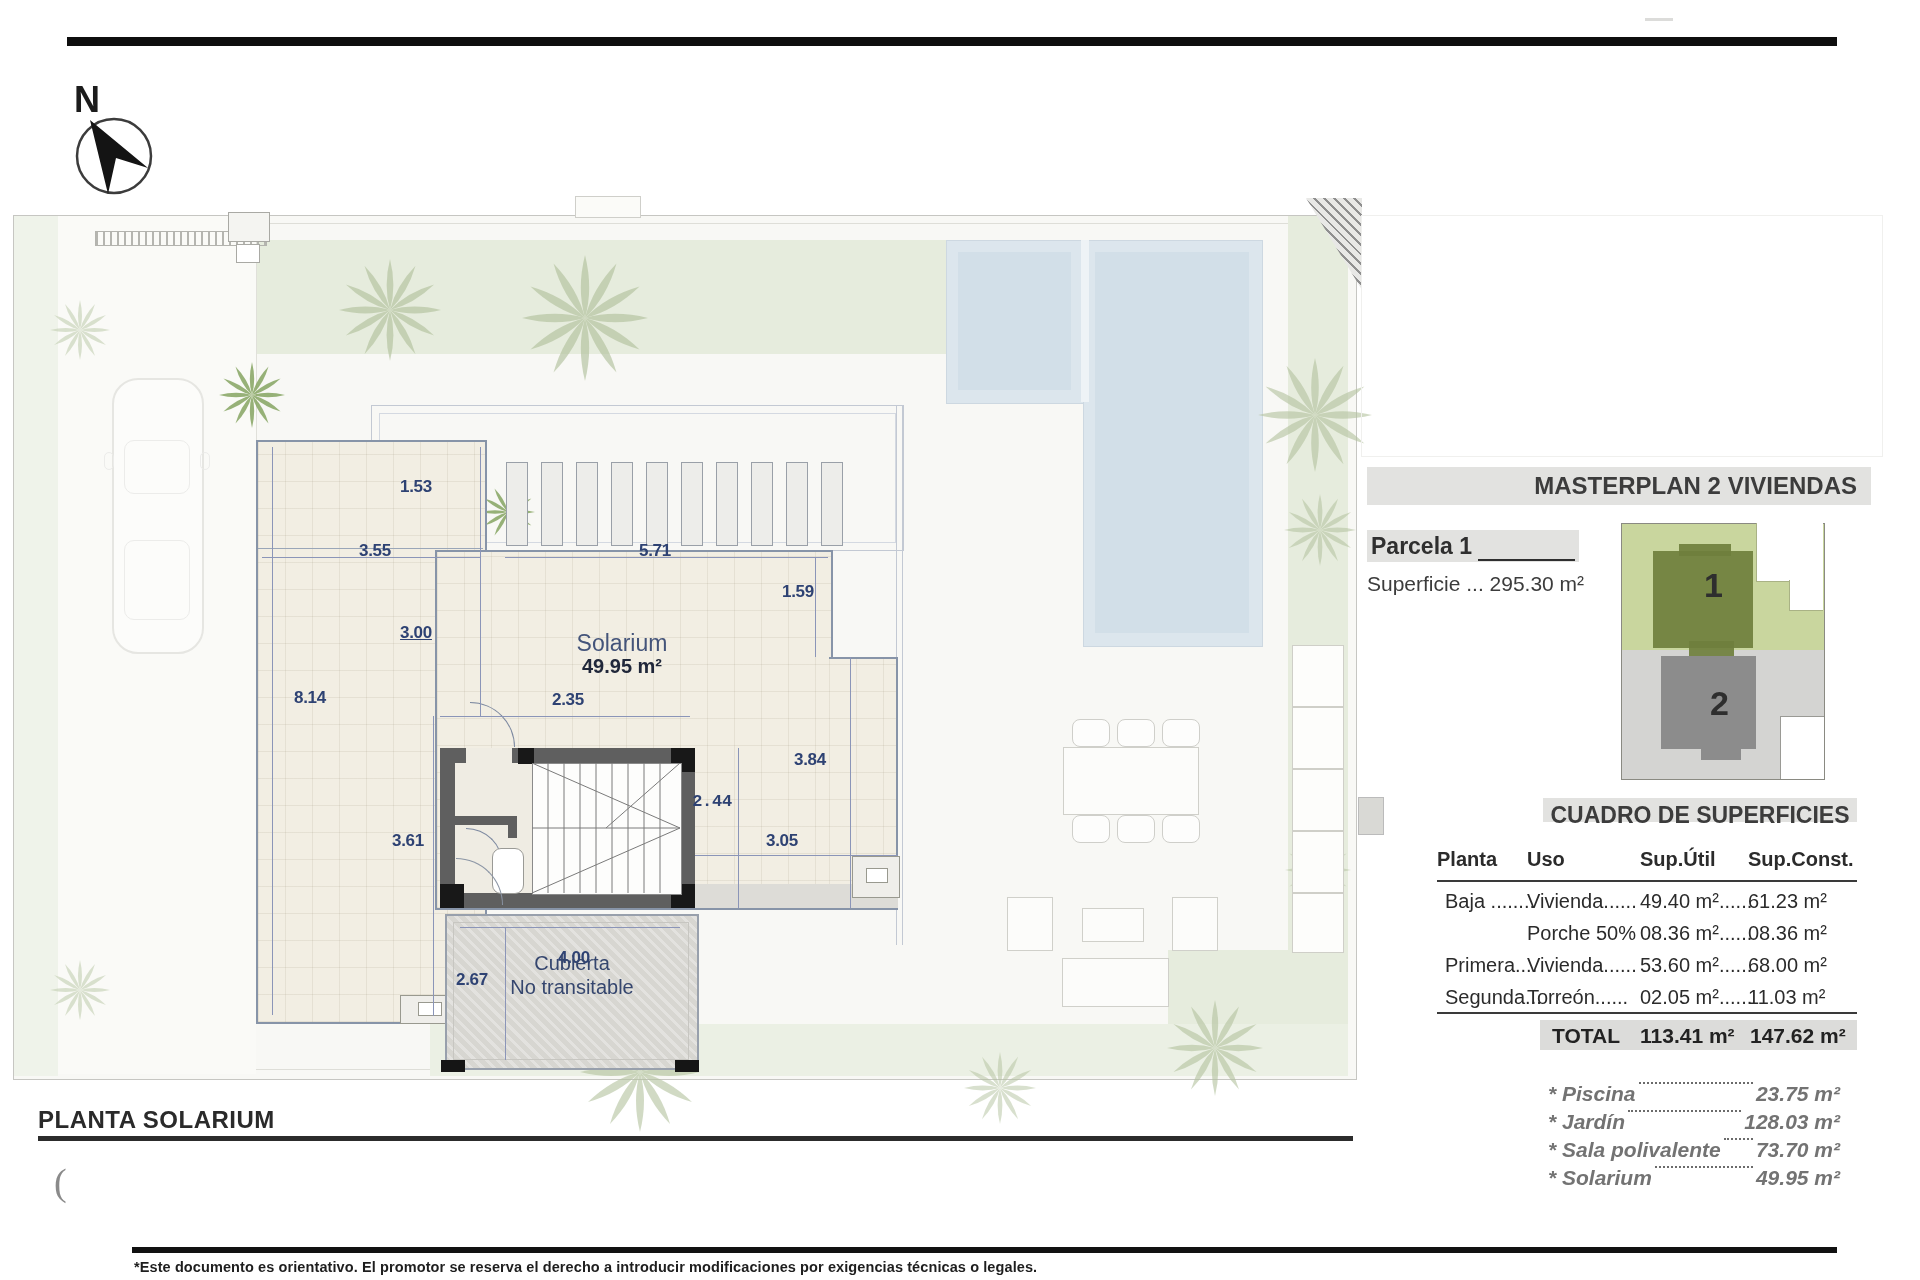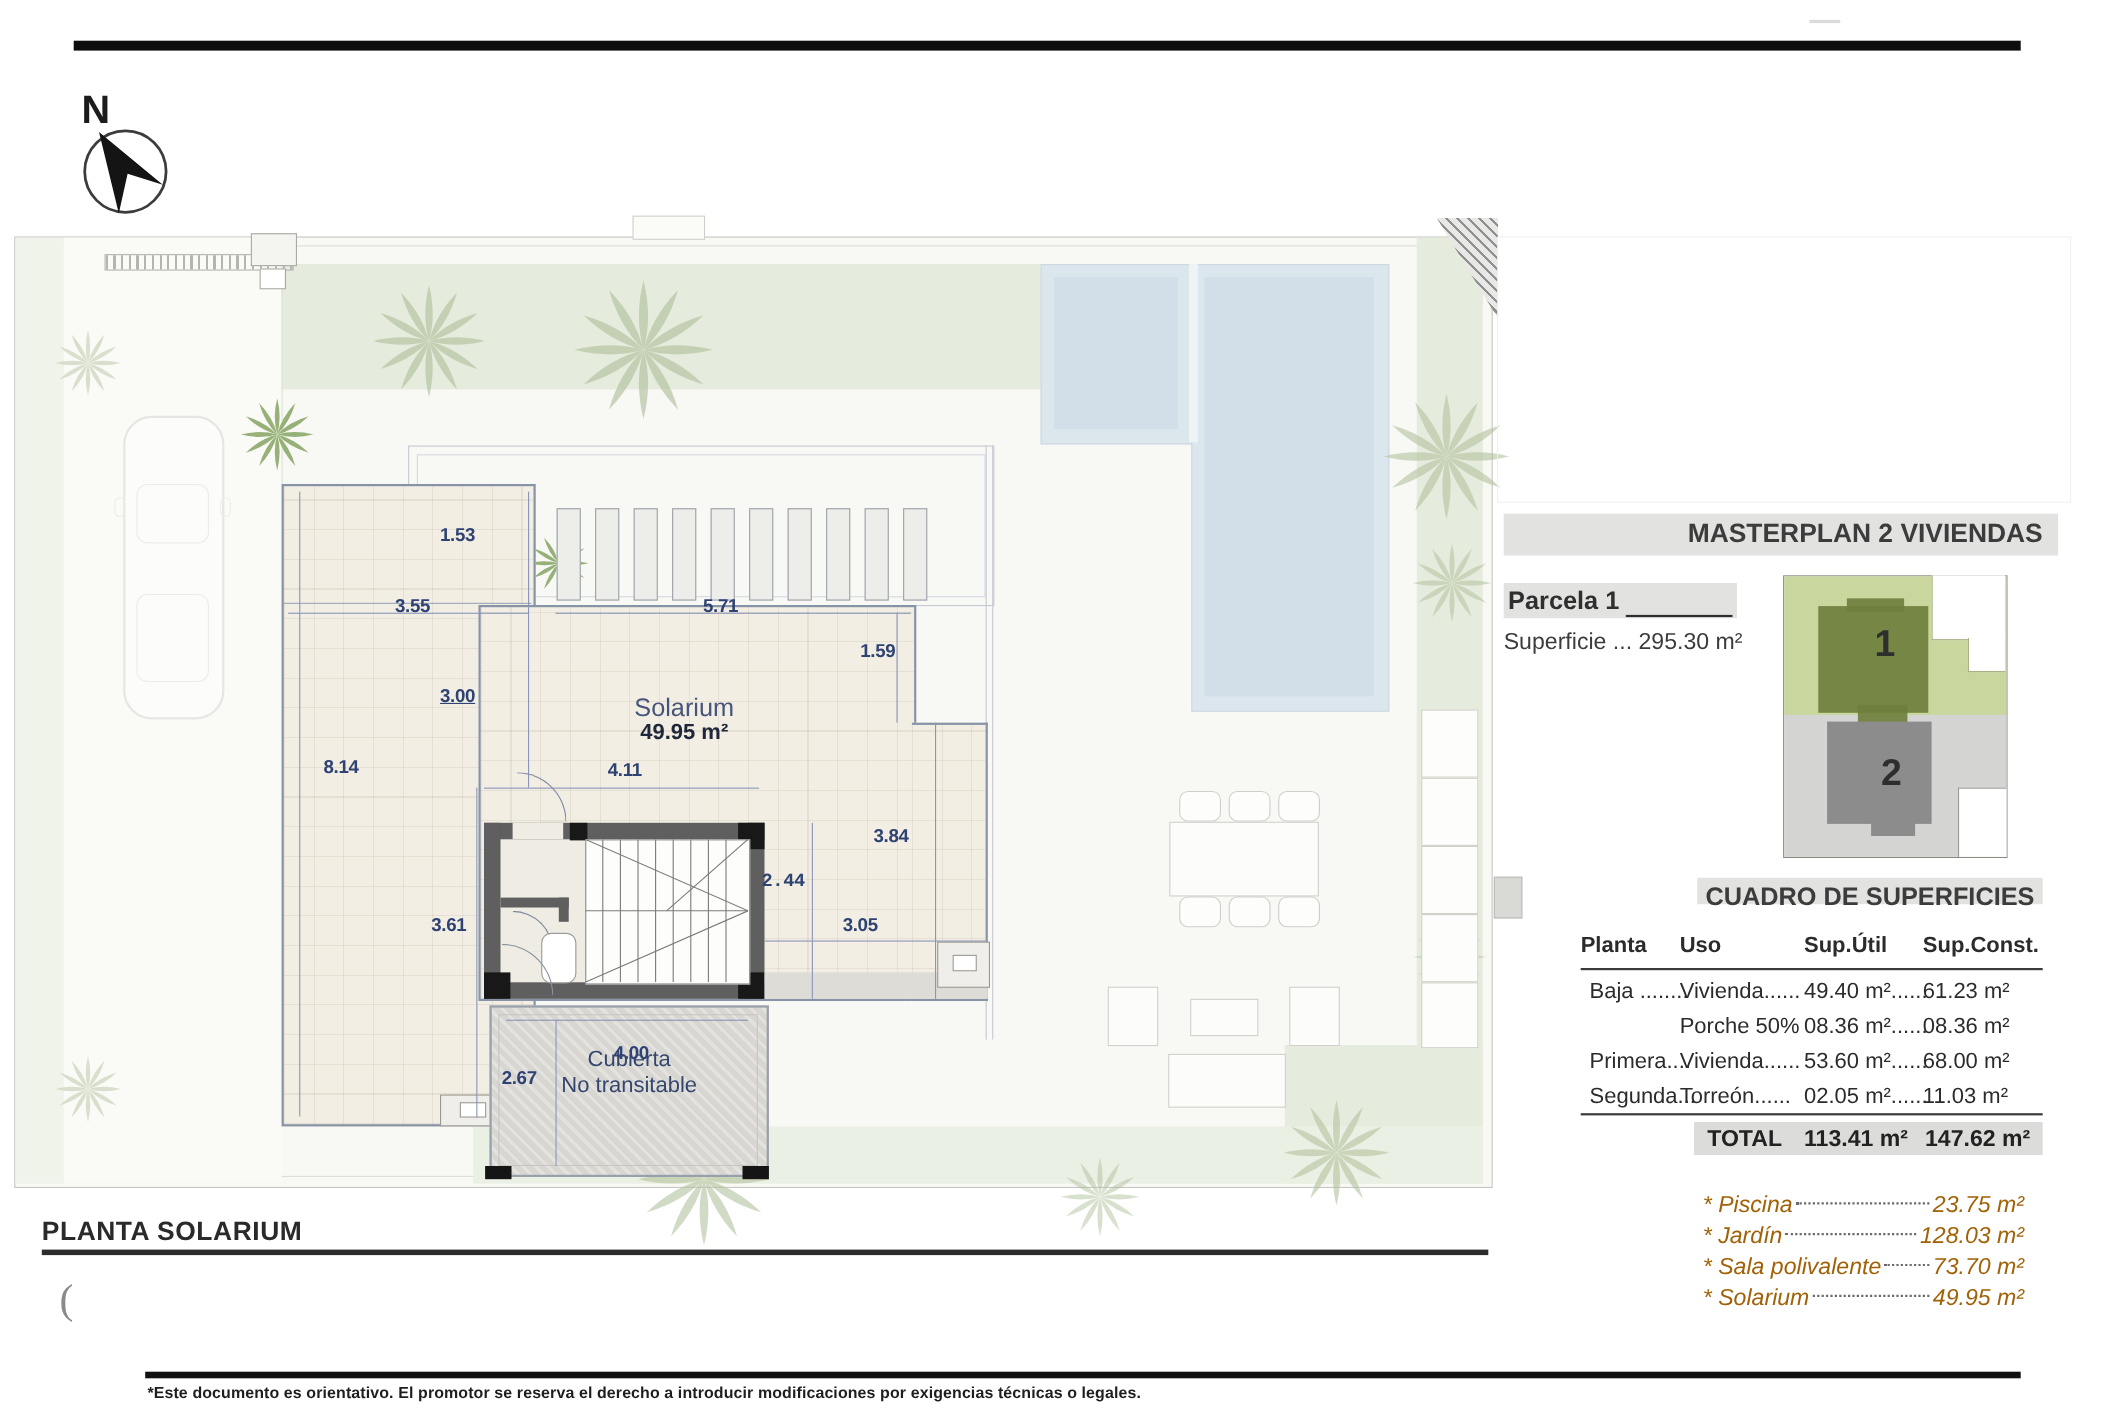--- a/index.html
+++ b/index.html
@@ -80,21 +80,21 @@
   .dg-gray{background:#d4d4d2;}
   .fp1{background:#6f7f3d;opacity:.92;}
   .fp2{background:#8c8c8c;}
   .dg-num{font-size:34px;font-weight:bold;color:#2e2e2e;}
   .notch{background:#ffffff;border:1px solid #a9b285;}
   .thead{font-size:20px;font-weight:bold;color:#2b2b2b;}
   .tcell{font-size:20px;color:#2b2b2b;white-space:nowrap;}
   .tline{background:#3a3a3a;}
   .total-bar{background:#dcdcda;}
   .total-txt{font-size:21px;font-weight:bold;color:#222;white-space:nowrap;}
-  .xrow{display:flex;align-items:center;height:28px;font-style:italic;font-size:21px;color:#a16207;}
+  .xrow{display:flex;align-items:flex-start;height:28px;font-style:italic;font-size:21px;color:#737373;font-weight:bold;}
   .xfill{flex:1;border-bottom:2px dotted #6b6b6b;margin:0 3px 5px 3px;}
   .plan-title{font-size:24px;font-weight:bold;color:#2a2a2a;letter-spacing:.5px;}
   .title-rule{background:#2c2c2c;}
   .paren{font-size:38px;color:#8a8a8a;font-family:"Liberation Serif","DejaVu Serif",serif;}
   .disclaimer{font-size:14.5px;font-weight:bold;color:#1e1e1e;letter-spacing:.1px;}
 </style>
 </head>
 <body>
 
 <div class="page">
@@ -255,21 +255,21 @@
   <div class="abs dimline" style="left:695px;top:855px;width:203px;height:1px;"></div>
   <div class="abs dimline" style="left:460px;top:927px;width:220px;height:1px;"></div>
   <div class="abs dimline" style="left:505px;top:927px;width:1px;height:133px;"></div>
 
   <div class="abs dim" style="left:416px;top:487px;">1.53</div>
   <div class="abs dim" style="left:375px;top:551px;">3.55</div>
   <div class="abs dim" style="left:655px;top:551px;">5.71</div>
   <div class="abs dim" style="left:798px;top:592px;">1.59</div>
   <div class="abs dim" style="left:416px;top:633px;text-decoration:underline;">3.00</div>
   <div class="abs dim" style="left:310px;top:698px;">8.14</div>
-  <div class="abs dim" style="left:568px;top:700px;">4.11</div>
+  <div class="abs dim" style="left:568px;top:700px;">2.35</div>
   <div class="abs dim" style="left:712px;top:802px;font-family:Liberation Mono, monospace;">2.44</div>
   <div class="abs dim" style="left:810px;top:760px;">3.84</div>
   <div class="abs dim" style="left:408px;top:841px;">3.61</div>
   <div class="abs dim" style="left:782px;top:841px;">3.05</div>
   <div class="abs dim" style="left:574px;top:912px;margin-top:36px;">4.00</div>
   <div class="abs dim" style="left:472px;top:980px;">2.67</div>
 
   <div class="abs room-label" style="left:552px;top:630px;width:140px;">Solarium</div>
   <div class="abs room-area" style="left:552px;top:655px;width:140px;">49.95 m²</div>
   <div class="abs cub-label" style="left:492px;top:952px;width:160px;">Cubierta</div>

